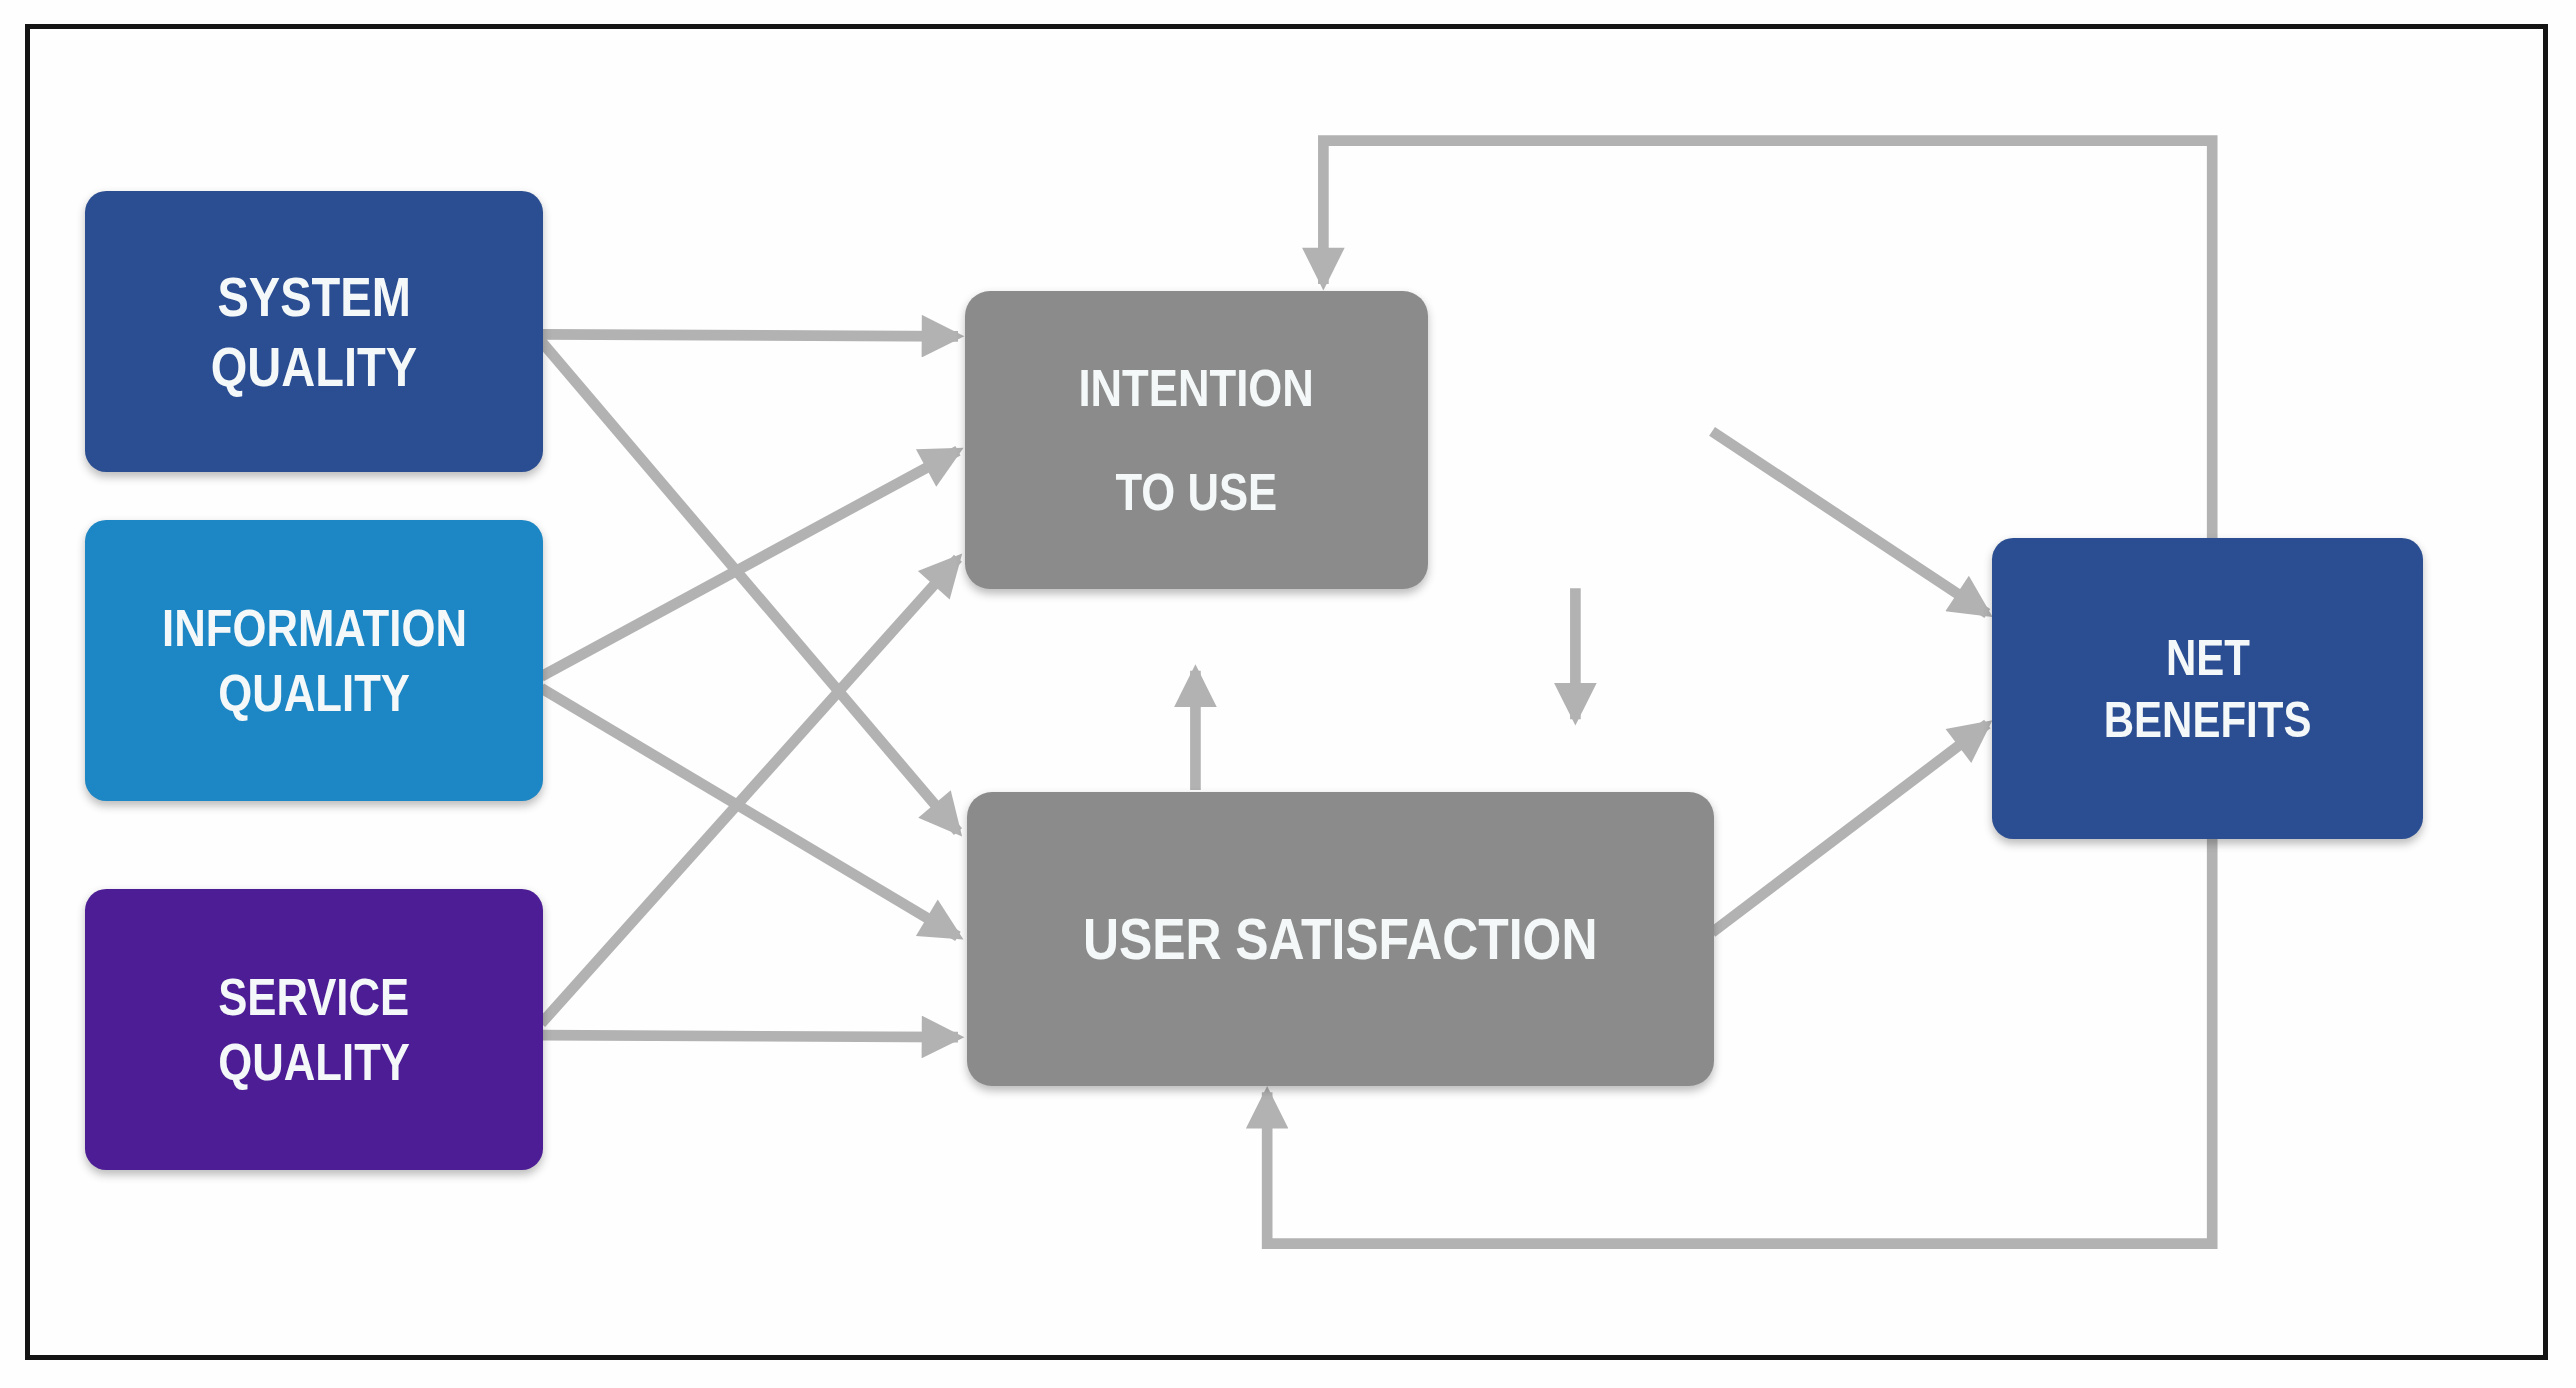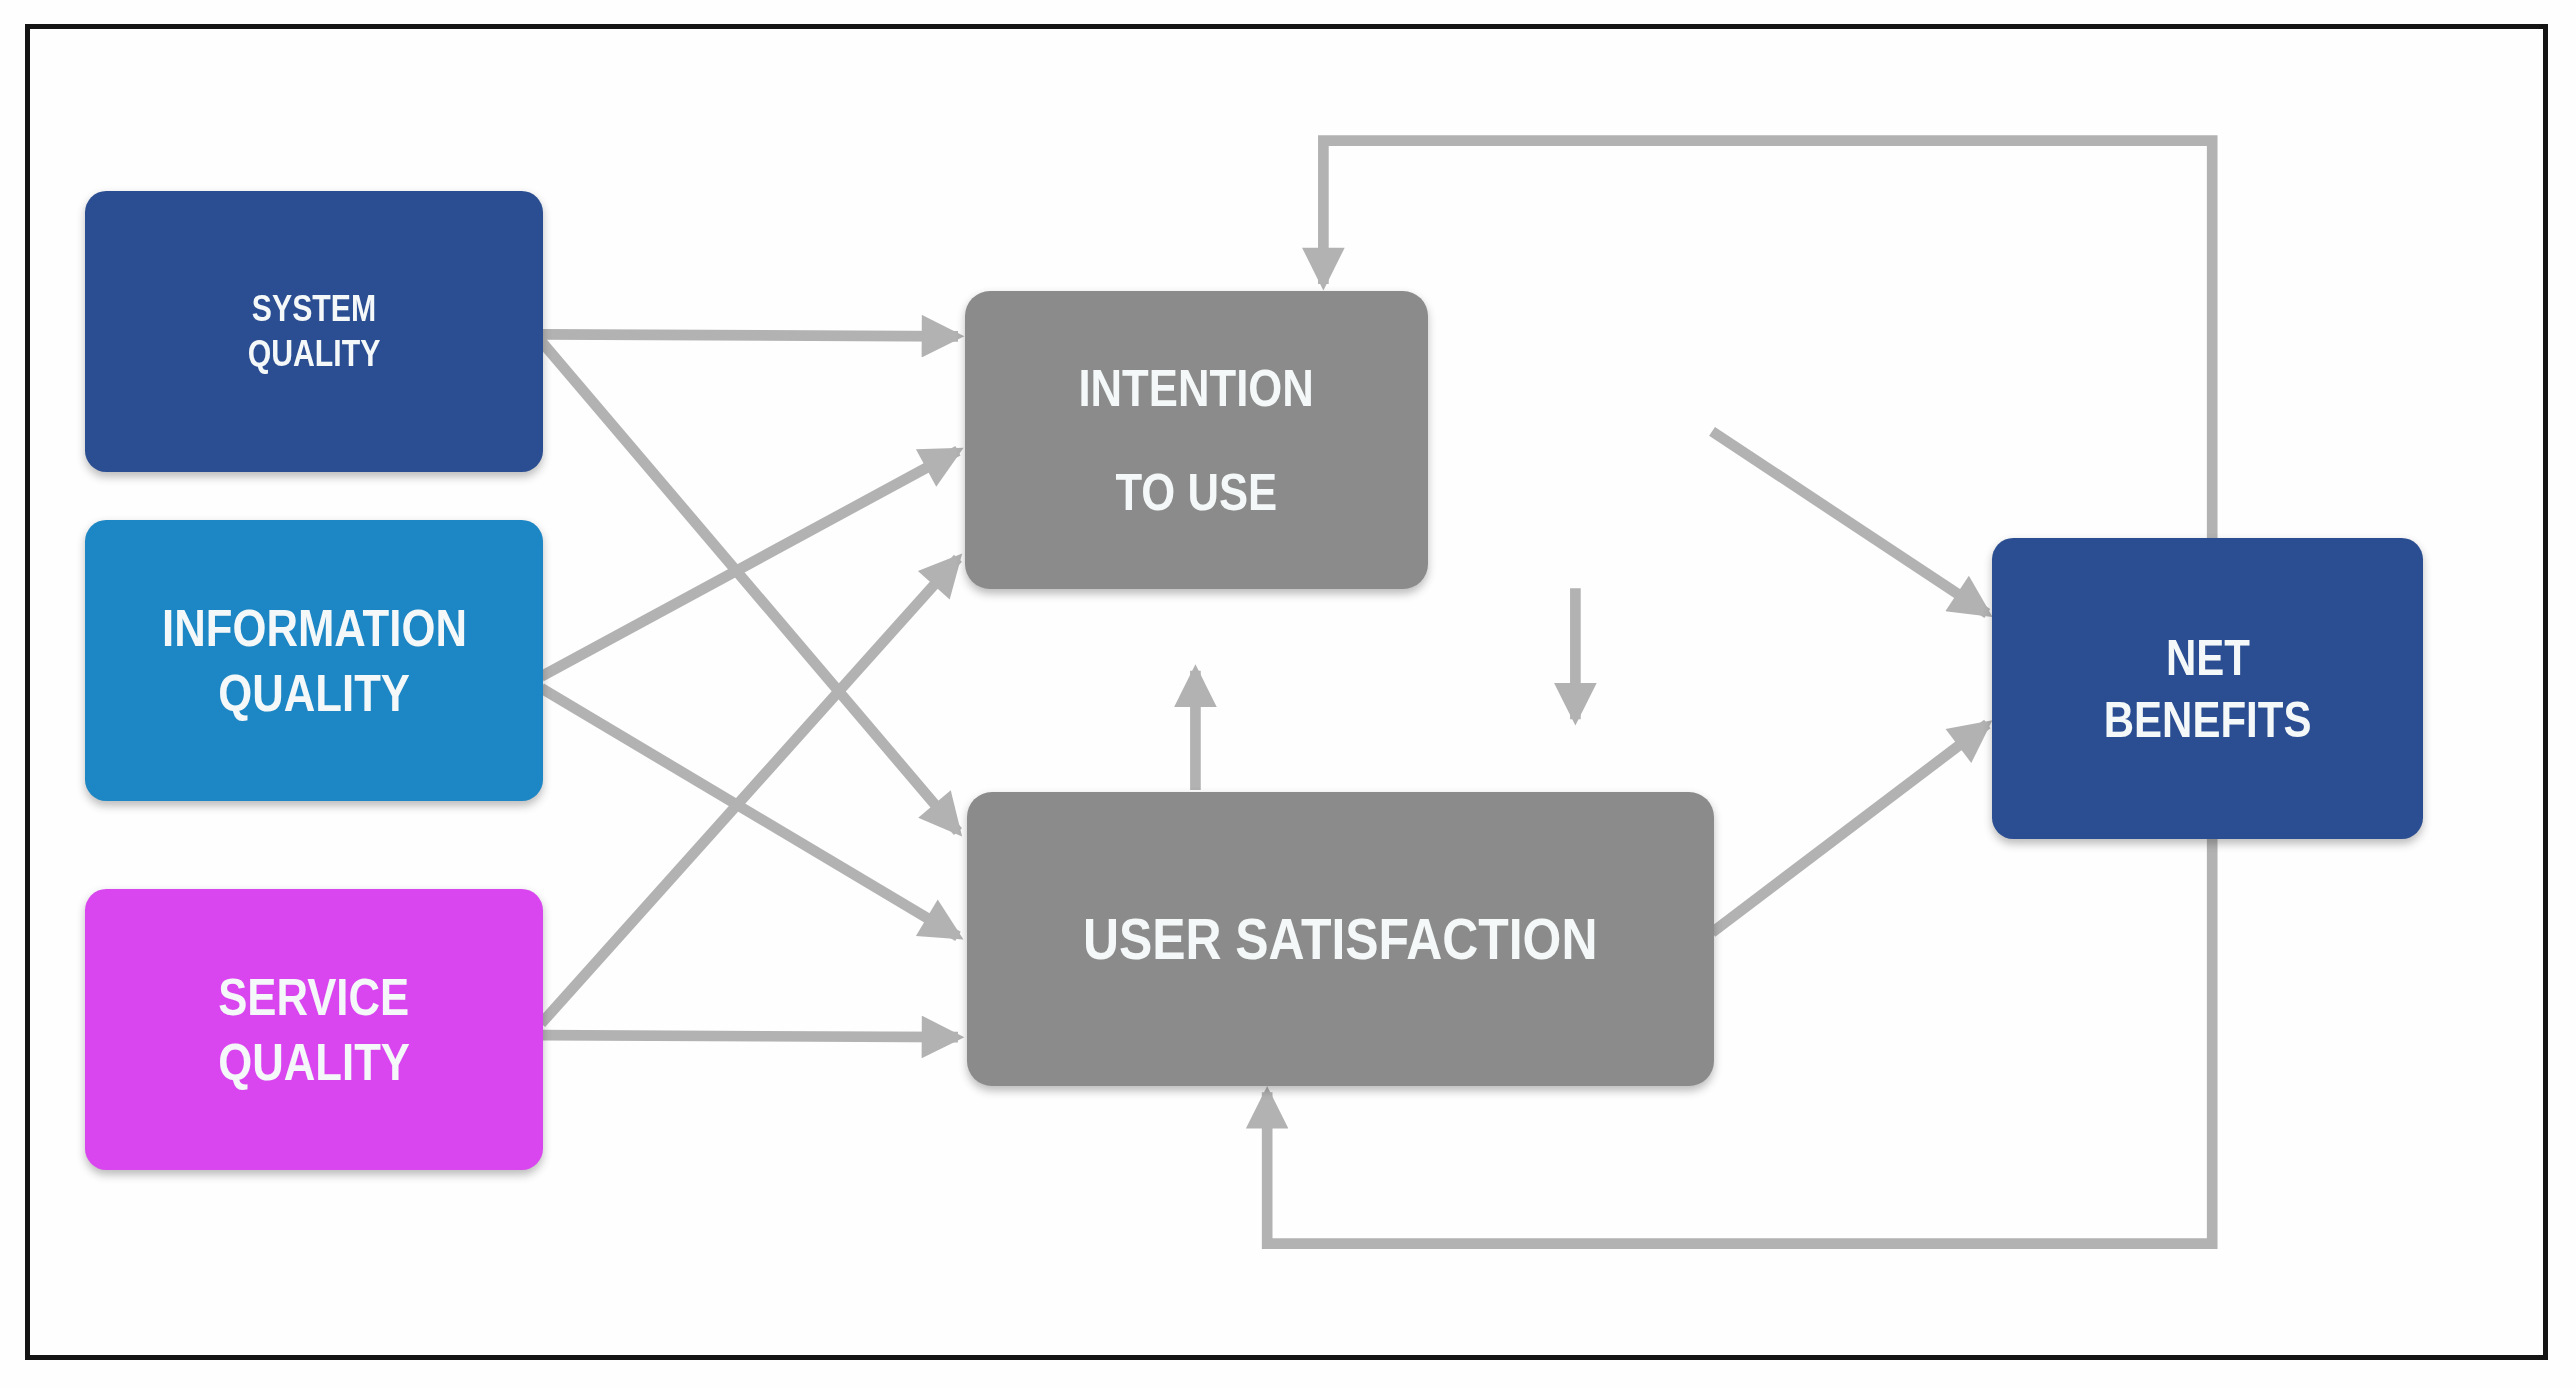--- a/index.html
+++ b/index.html
@@ -13,21 +13,21 @@
   }
   .arrow-layer{position:absolute;left:0;top:0;width:2576px;height:1388px;}
   .edge{fill:none;stroke:#b2b2b2;stroke-width:11;stroke-linejoin:miter;}
   .node{
     position:absolute;border-radius:21.3px;display:flex;flex-direction:column;
     align-items:center;justify-content:center;text-align:center;
     color:#f5f8f8;font-weight:bold;
     box-shadow:0 4.8px 8.7px rgba(40,40,40,0.30);
   }
   .node .ln{display:inline-block;transform:scaleX(0.84);white-space:nowrap;line-height:1.24;}
-  .node-sq {left:85px; top:191px; width:458px;height:281px;font-size:36px;}
+  .node-sq {left:85px; top:191px; width:458px;height:281px;font-size:56px;}
   .node-iq {left:85px; top:520px; width:458px;height:281px;font-size:52px;}
   .node-svq{left:85px; top:889px; width:458px;height:281px;font-size:52px;}
   .node-itu{left:965px; top:291px; width:463px;height:298px;font-size:52px;border-radius:25px;gap:40px;}
   .node-use{left:1433px;top:294px; width:276px;height:293px;font-size:52px;border-radius:25px;}
   .node-us {left:967px; top:792px; width:747px;height:294px;font-size:58px;border-radius:25px;}
   .node-us .ln{transform:scaleX(0.86);}
   .node-nb {left:1992px;top:538px; width:431px;height:301px;font-size:50px;}
 </style>
 </head>
 <body>
@@ -61,21 +61,21 @@
   <div class="node node-sq" style="background: rgb(43, 78, 146); color: rgb(245, 248, 248);">
     <span class="ln">SYSTEM</span>
     <span class="ln">QUALITY</span>
   </div>
 
   <div class="node node-iq" style="background: rgb(29, 134, 196); color: rgb(245, 248, 248);">
     <span class="ln">INFORMATION</span>
     <span class="ln">QUALITY</span>
   </div>
 
-  <div class="node node-svq" style="background: #d946ef; color: rgb(245, 248, 248);">
+  <div class="node node-svq" style="background: #4c1d95; color: rgb(245, 248, 248);">
     <span class="ln">SERVICE</span>
     <span class="ln">QUALITY</span>
   </div>
 
   <div class="node node-itu" style="background: rgb(139, 139, 139); color: rgb(245, 248, 248);">
     <span class="ln">INTENTION</span>
     <span class="ln">TO USE</span>
   </div>
 
 

